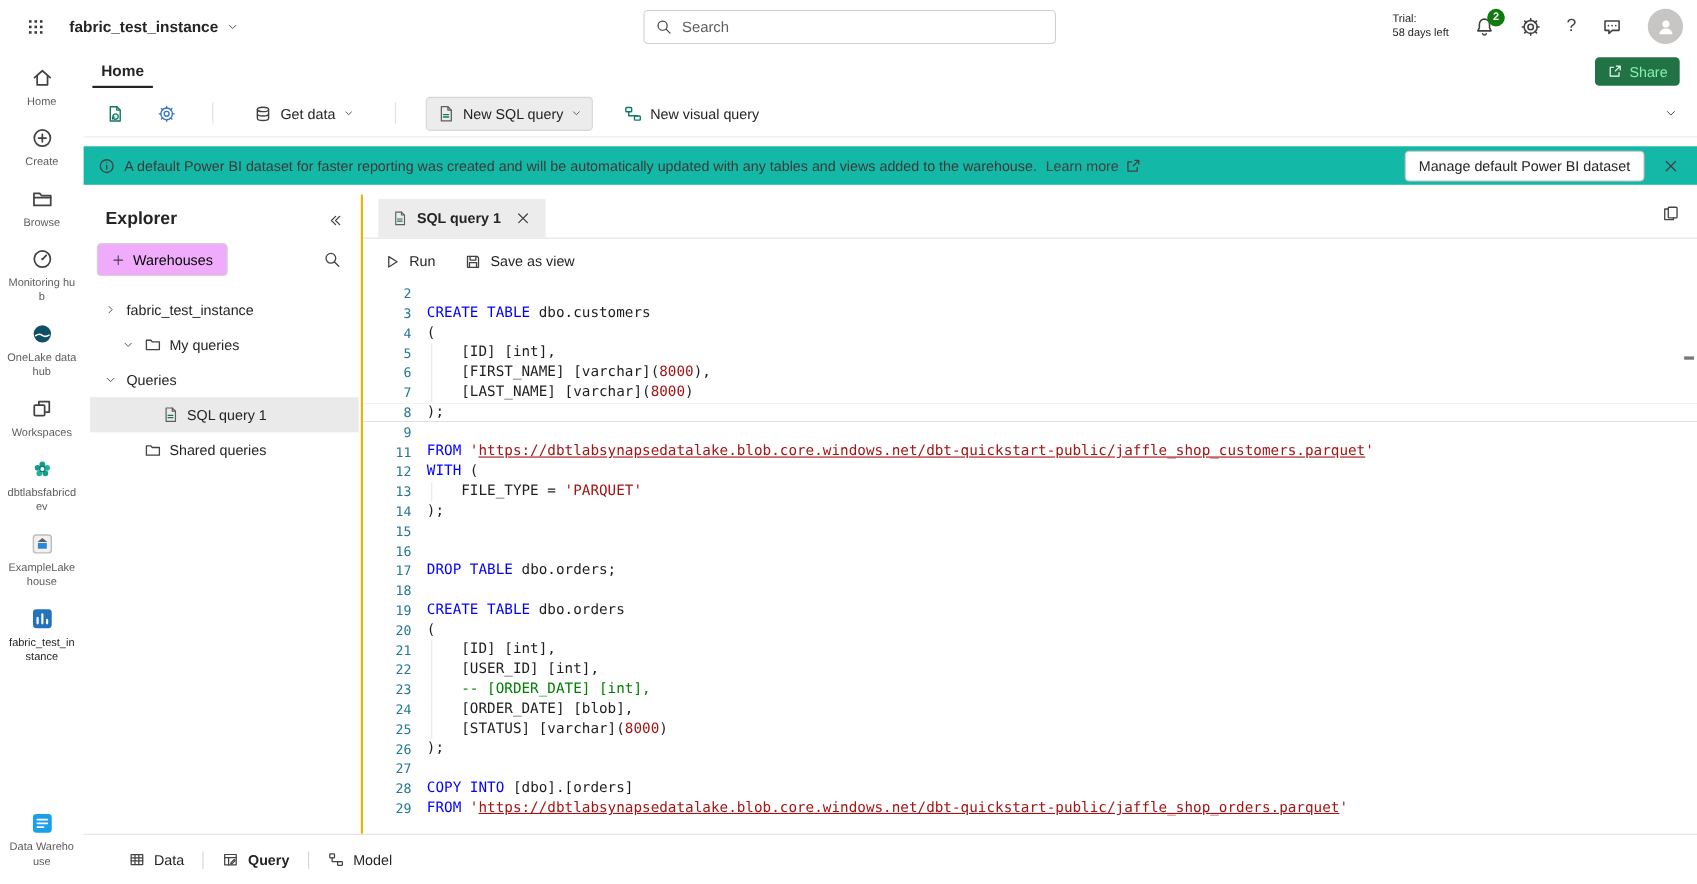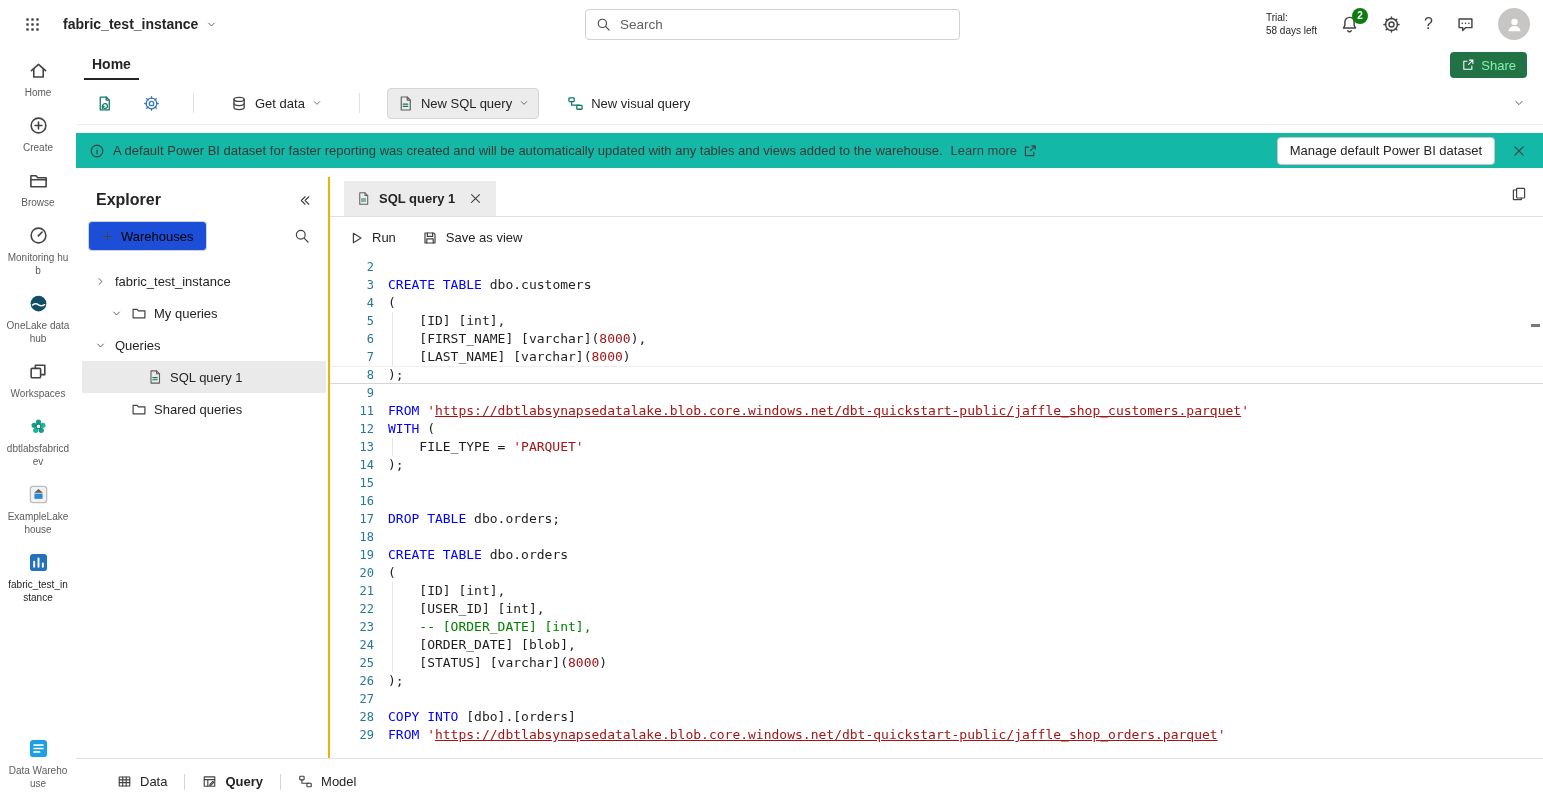--- a/index.html
+++ b/index.html
@@ -68,21 +68,21 @@
 .banner-close svg{width:14px;height:14px}
 
 
 .main{flex:1;display:flex;min-height:0}
 .explorer{width:254px;flex:none;border-right:2px solid #eab308;display:flex;flex-direction:column;padding-top:4px}
 .exp-head{display:flex;align-items:center;justify-content:space-between;padding:10px 16px 12px 20px}
 .exp-title{font-size:16px;font-weight:700}
 .collapse-btn{cursor:pointer;display:flex}
 .collapse-btn svg{width:15px;height:15px}
 .wh-row{display:flex;align-items:center;padding:0 14px 10px 12px}
-.wh-btn{display:flex;align-items:center;gap:7px;border:1px solid #d1d1d1;background:#1d4ed8;border-radius:4px;height:30px;padding:12px 12px;font-size:13px;font-family:inherit;cursor:pointer}
+.wh-btn{display:flex;align-items:center;gap:7px;border:1px solid #d1d1d1;background:#f0abfc;border-radius:4px;height:30px;padding:12px 12px;font-size:13px;font-family:inherit;cursor:pointer}
 .wh-btn svg{width:13px;height:13px}
 .exp-search{margin-left:auto;padding:4px;cursor:pointer;display:flex}
 .exp-search svg{width:16px;height:16px}
 .tree{margin-top:4px}
 .tree-row{height:32px;display:flex;align-items:center;gap:7px;font-size:13px;cursor:pointer;margin:0 2px 0 6px}
 .tree-row.sel{background:#eaeaea}
 .chev{width:16px;display:flex;justify-content:center;flex:none;color:#424242}
 .chev svg{width:11px;height:11px}
 .tree-row .icn svg{width:16px;height:16px}
 .tree-label{white-space:nowrap}

